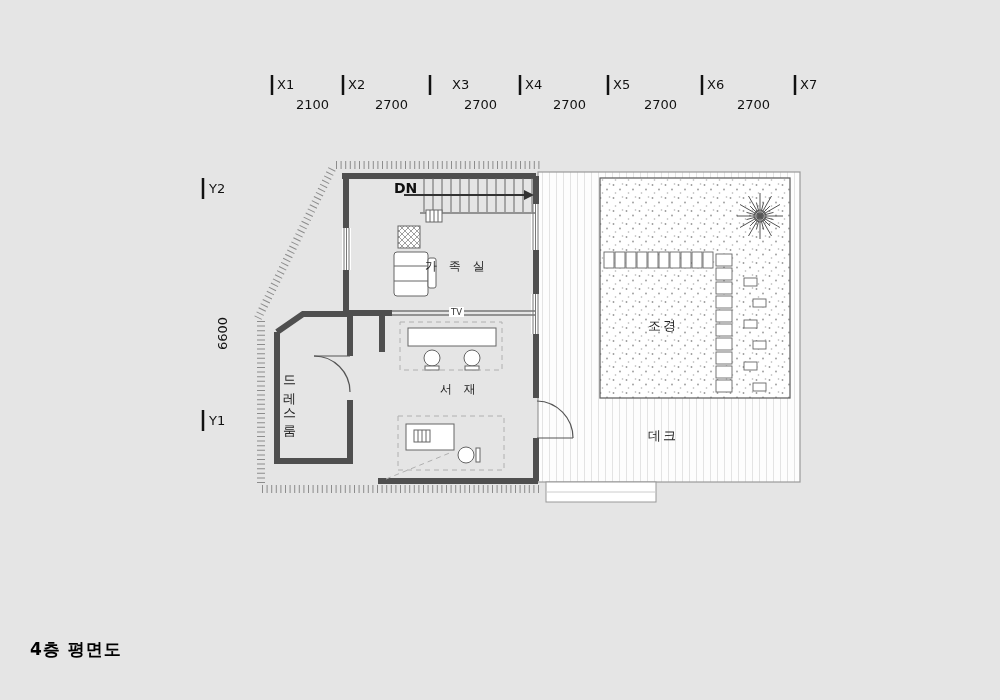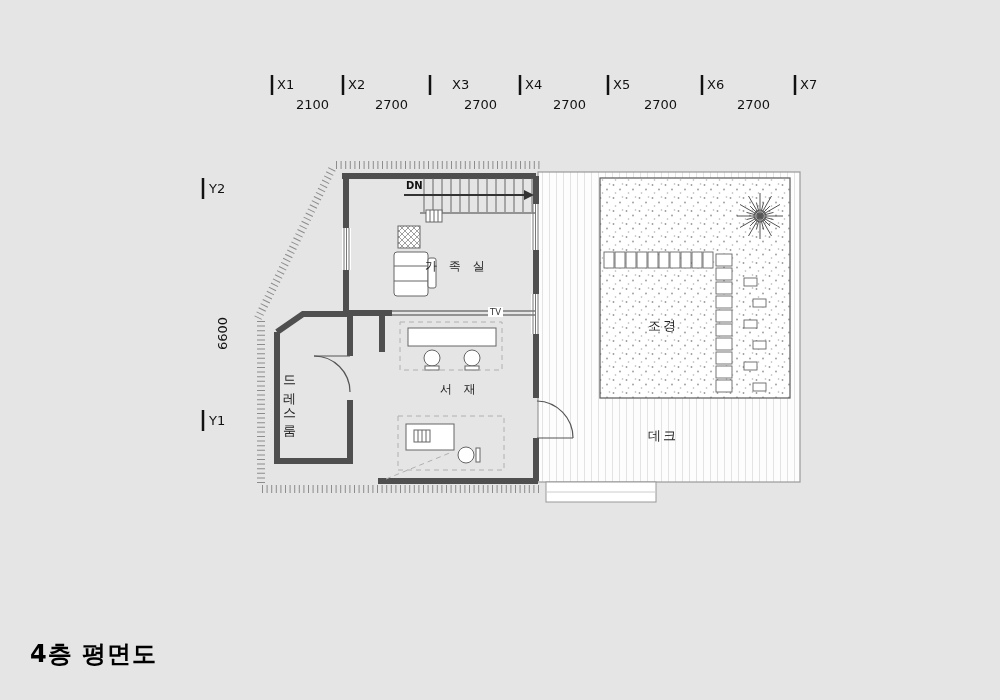--- a/index.html
+++ b/index.html
@@ -7,23 +7,23 @@
     font-family:"DejaVu Sans","Liberation Sans",sans-serif; }
   .stage { position:relative; width:1000px; height:700px; overflow:hidden; background:#e5e5e5; }
   svg.plan { position:absolute; left:0; top:0; }
   .lbl { position:absolute; color:#111; white-space:nowrap; }
   .ax  { font-size:13px; }
   .dim { font-size:13px; width:44px; text-align:right; }
   .room { font-size:12px; letter-spacing:4px; color:#222; }
   .room-sm { font-size:13px; letter-spacing:2px; color:#222; }
   .vert { writing-mode:vertical-rl; text-orientation:upright; letter-spacing:3px; font-size:13px; color:#222; }
   .rot { transform:rotate(-90deg); transform-origin:center; font-size:13px; width:44px; text-align:center; }
-  .tiny { font-size:10px; font-weight:bold;margin-left:12px; }
-  .tv { font-size:8.5px; background:#fff; padding:0 2px; color:#333;margin-left:39px; }
-  .title { font-size:24px; font-weight:bold; letter-spacing:1px; color:#000; }
+  .tiny { font-size:14px; font-weight:bold; }
+  .tv { font-size:8.5px; background:#fff; padding:0 2px; color:#333; }
+  .title { font-size:17px; font-weight:bold; letter-spacing:1px; color:#000; }
 </style>
 </head>
 <body>
 
 <div class="stage">
 
   <svg class="plan" width="1000" height="700" viewBox="0 0 1000 700">
     <defs>
       <pattern id="deckBoards" width="7" height="12" patternUnits="userSpaceOnUse">
         <rect width="7" height="12" fill="#fdfdfd"></rect>

